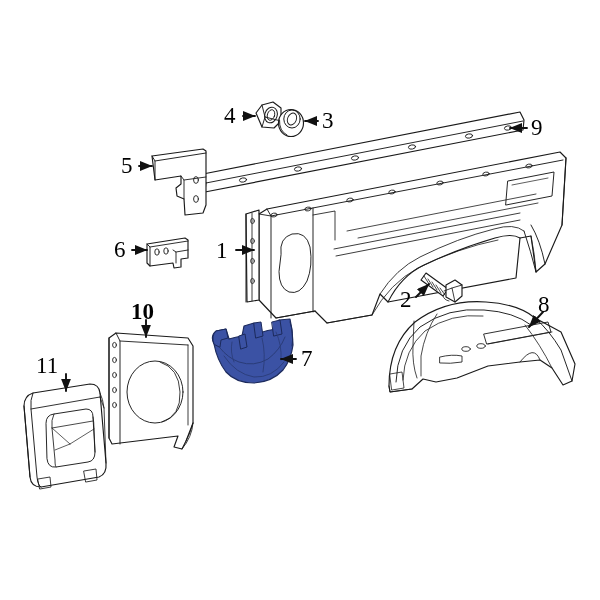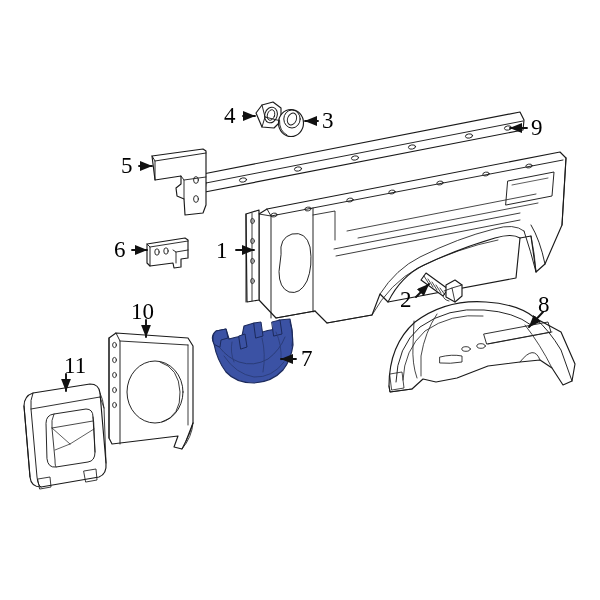--- a/index.html
+++ b/index.html
@@ -244,17 +244,17 @@
   <div class="callout-layer">
     <div class="callout" style="left:216px;top:239px;">1</div>
     <div class="callout" style="left:400px;top:288px;">2</div>
     <div class="callout" style="left:322px;top:109px;">3</div>
     <div class="callout" style="left:224px;top:104px;">4</div>
     <div class="callout" style="left:121px;top:154px;">5</div>
     <div class="callout" style="left:114px;top:238px;">6</div>
     <div class="callout" style="left:301px;top:347px;">7</div>
     <div class="callout" style="left:538px;top:293px;">8</div>
     <div class="callout" style="left:531px;top:116px;">9</div>
-    <div class="callout" style="left:131px;top:300px;">10</div>
-    <div class="callout" style="left:64px;top:354px;">11</div>
+    <div class="callout" style="left:131px;top:300px;font-weight:bold;">10</div>
+    <div class="callout" style="left:36px;top:354px;">11</div>
   </div>
 
 </div>
 
 </body></html>

